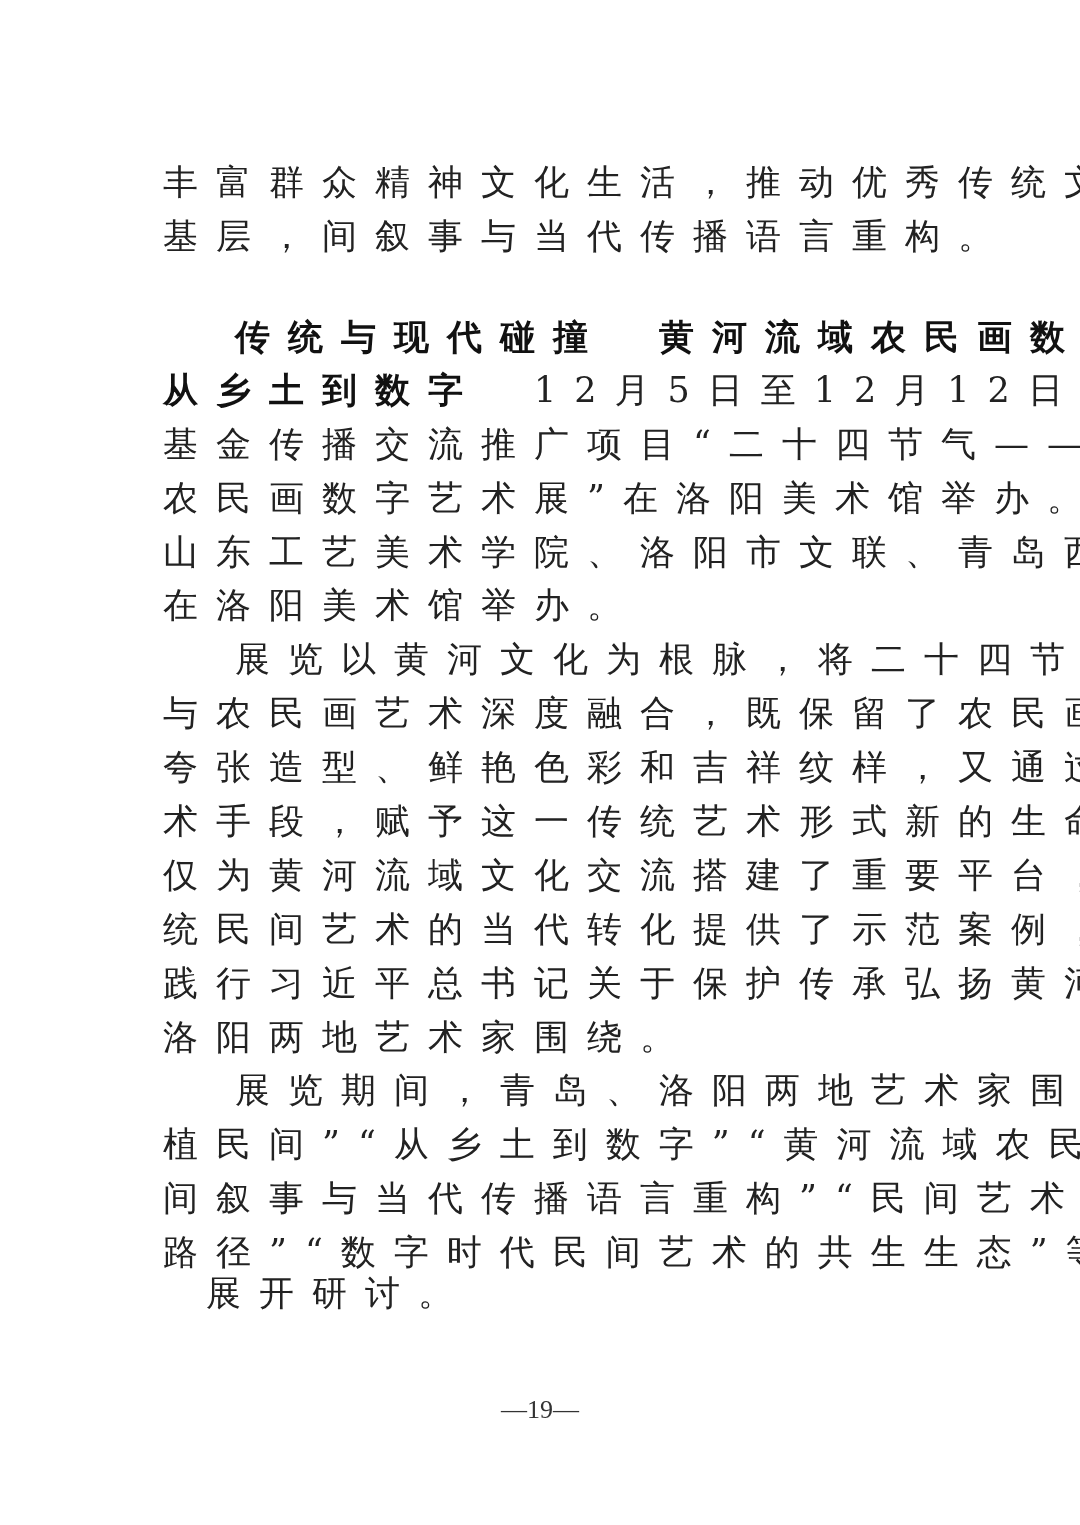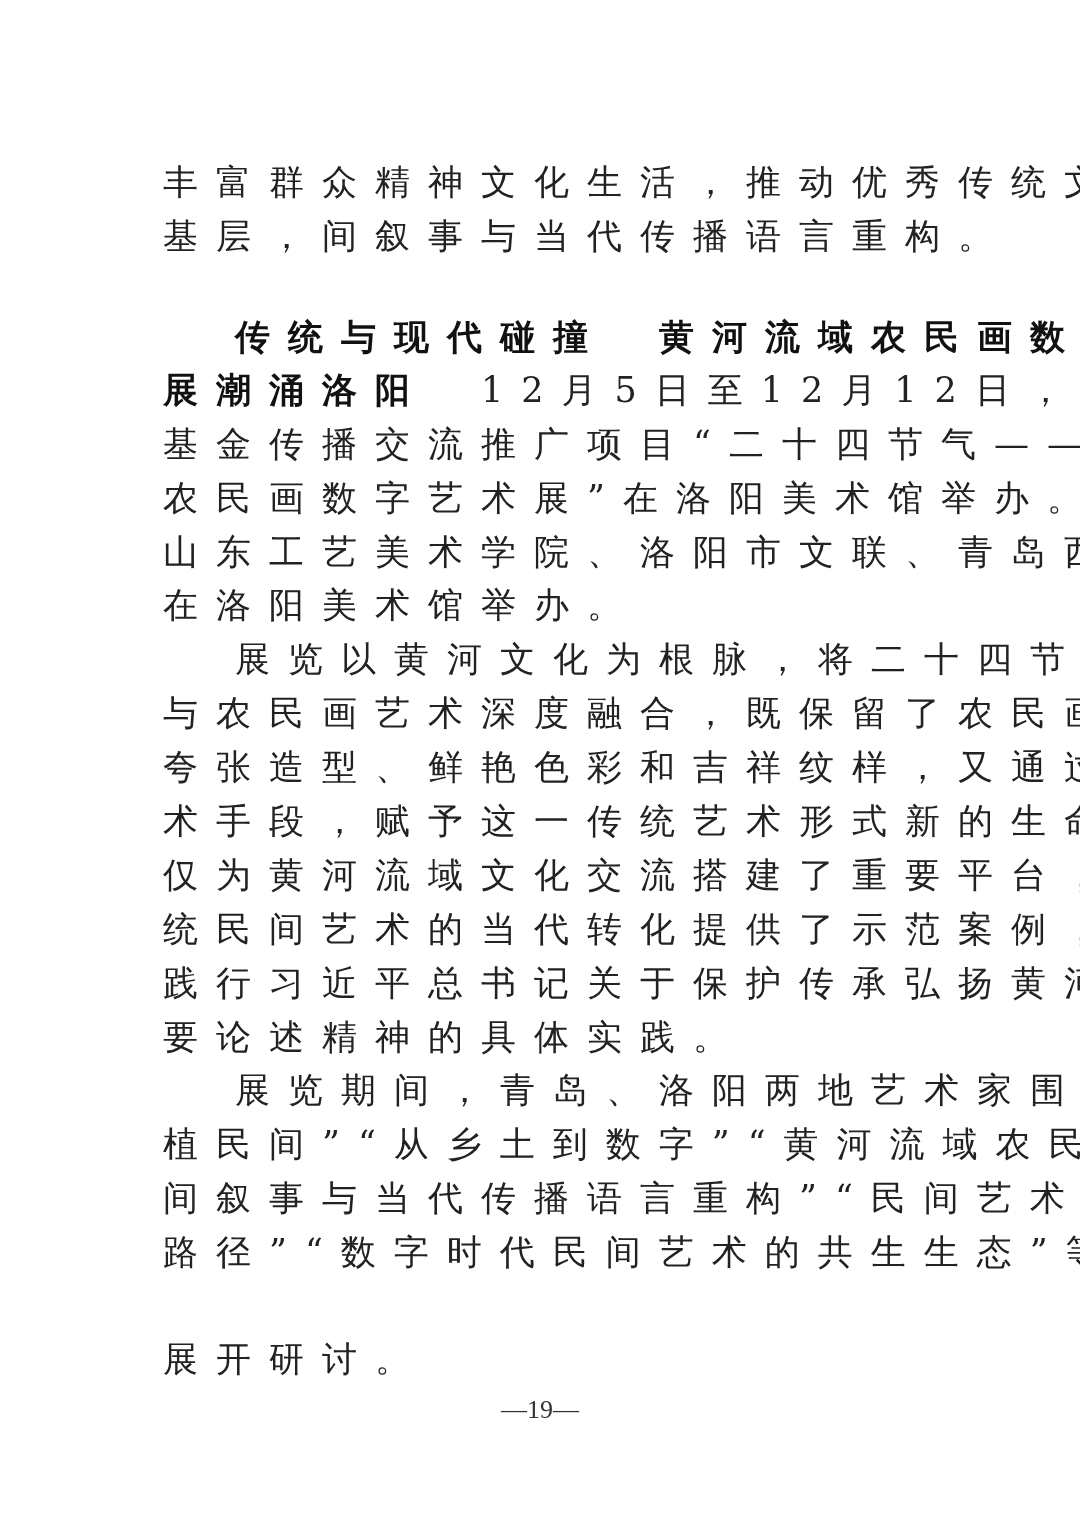--- a/index.html
+++ b/index.html
@@ -18,33 +18,33 @@
   }
 </style>
 </head>
 <body>
 
 <div class="page">
   <div id="lines">
       <div class="line" style="top: 155px;"><span>丰富群众精神文化生活，推动优秀传统文化扎根</span></div>
       <div class="line" style="top: 209px;"><span>基层，间叙事与当代传播语言重构。</span></div>
       <div class="line" style="top: 310px; left: 235px;"><span class="bold">传统与现代碰撞　黄河流域农民画数字艺术</span></div>
-      <div class="line" style="top: 363px;"><span class="bold">展潮涌洛阳</span><span>　12月5日至12月12日，国家艺术</span></div>
+      <div class="line" style="top: 363px;"><span class="bold">从乡土到数字</span><span>　12月5日至12月12日，国家艺术</span></div>
       <div class="line" style="top: 417px;"><span>基金传播交流推广项目“二十四节气——黄河流域</span></div>
       <div class="line" style="top: 471px;"><span>农民画数字艺术展”在洛阳美术馆举办。展览由</span></div>
       <div class="line" style="top: 525px;"><span>山东工艺美术学院、洛阳市文联、青岛西海岸新</span></div>
       <div class="line" style="top: 578px;"><span>在洛阳美术馆举办。</span></div>
       <div class="line" style="top: 632px; left: 235px;"><span>展览以黄河文化为根脉，将二十四节气智慧</span></div>
       <div class="line" style="top: 686px;"><span>与农民画艺术深度融合，既保留了农民画特有的</span></div>
       <div class="line" style="top: 740px;"><span>夸张造型、鲜艳色彩和吉祥纹样，又通过数字技</span></div>
       <div class="line" style="top: 794px;"><span>术手段，赋予这一传统艺术形式新的生命力，不</span></div>
       <div class="line" style="top: 848px;"><span>仅为黄河流域文化交流搭建了重要平台，也为传</span></div>
       <div class="line" style="top: 902px;"><span>统民间艺术的当代转化提供了示范案例，是深入</span></div>
       <div class="line" style="top: 956px;"><span>践行习近平总书记关于保护传承弘扬黄河文化重</span></div>
-      <div class="line" style="top: 1010px;"><span>要论述精神的具体实践。</span></div>
+      <div class="line" style="top: 1010px;"><span>洛阳两地艺术家围绕。</span></div>
       <div class="line" style="top: 1063px; left: 235px;"><span>展览期间，青岛、洛阳两地艺术家围绕“根</span></div>
       <div class="line" style="top: 1117px;"><span>植民间”“从乡土到数字”“黄河流域农民画的民</span></div>
       <div class="line" style="top: 1171px;"><span>间叙事与当代传播语言重构”“民间艺术的IP化</span></div>
       <div class="line" style="top: 1225px;"><span>路径”“数字时代民间艺术的共生生态”等议题</span></div>
-      <div class="line" style="top: 1332px;"><span>展开研讨。</span></div>
+      <div class="line" style="top: 1266px; margin-left: 43px;"><span>展开研讨。</span></div>
     </div>
   <div class="pagenum">—19—</div>
 </div>
 
 </body></html>

